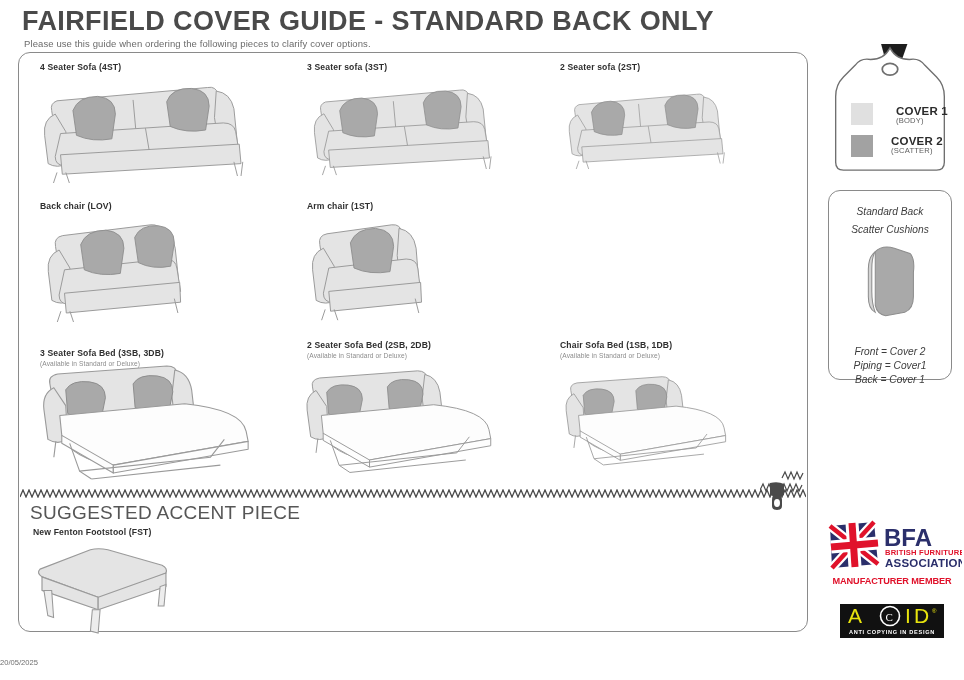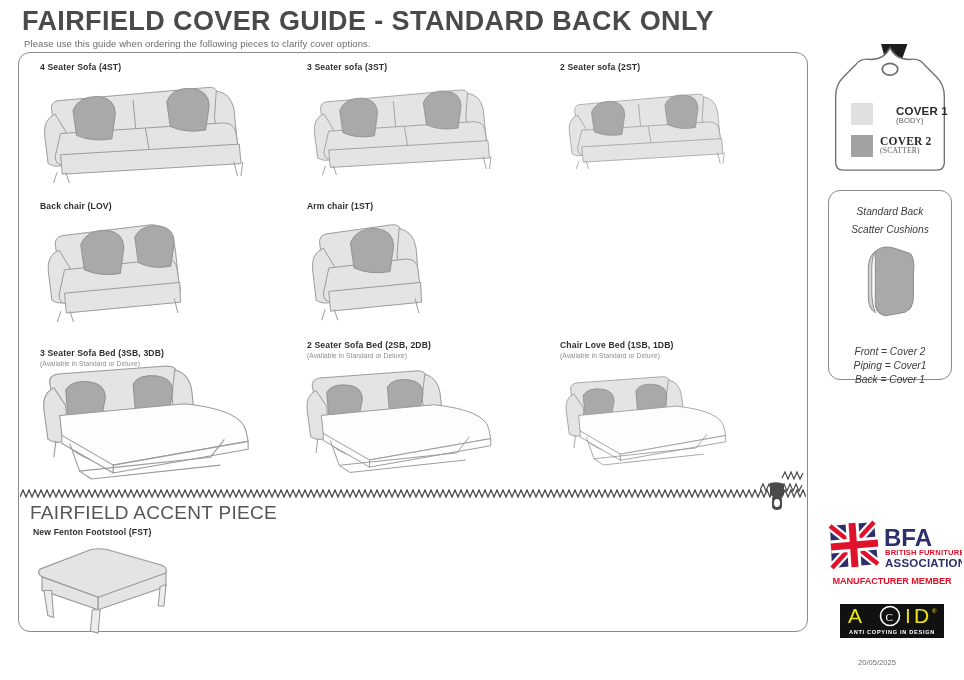--- a/index.html
+++ b/index.html
@@ -65,21 +65,21 @@
     position:absolute;left:0;top:56px;width:140px;text-align:center;
     font-size:9.2px;font-weight:bold;color:#e0122b;letter-spacing:-.1px;
   }
   
   #acid-logo{left:840px;top:604px;width:104px;height:36px;}
   #acid-sub{
     position:absolute;left:0;top:25px;width:104px;text-align:center;
     font-size:5.6px;font-weight:bold;color:#ffffff;letter-spacing:.7px;
   }
   #doc-date{
-    left:0;top:658px;width:964px;text-align:right;padding-right:68px;
+    left:0;top:658px;width:964px;padding-right:68px;
     box-sizing:border-box;font-size:7.6px;color:#6e6e6e;
   }
 </style>
 </head>
 <body>
 
 <div class="abs" id="page-title">FAIRFIELD COVER GUIDE - STANDARD BACK ONLY</div>
 <div class="abs" id="page-subtitle">Please use this guide when ordering the following pieces to clarify cover options.</div>
 
 <div class="abs" id="main-panel"></div>
@@ -239,21 +239,21 @@
 
 <div class="abs" style="left:307px;top:340px;">
   <div class="product-label">2 Seater Sofa Bed (2SB, 2DB)</div>
   <div class="product-sub">(Available in Standard or Deluxe)</div>
 </div>
 <svg class="abs" style="left:300px;top:364px;" width="205" height="118" viewBox="0 0 230 125">
     <use href="#sym-sofabed"></use>
   </svg>
 
 <div class="abs" style="left:560px;top:340px;">
-  <div class="product-label">Chair Love Bed (1SB, 1DB)</div>
+  <div class="product-label">Chair Sofa Bed (1SB, 1DB)</div>
   <div class="product-sub">(Available in Standard or Deluxe)</div>
 </div>
 <svg class="abs" style="left:560px;top:366px;" width="178" height="112" viewBox="0 0 230 125">
     <use href="#sym-sofabed"></use>
   </svg>
 
 <svg class="abs" id="perforation" viewBox="0 0 786 9" preserveAspectRatio="none">
   <path d="M0 8 L3 1 L6 8 L9 1 L12 8 L15 1 L18 8 L21 1 L24 8 L27 1 L30 8 L33 1 L36 8 L39 1 L42 8 L45 1
            L48 8 L51 1 L54 8 L57 1 L60 8 L63 1 L66 8 L69 1 L72 8 L75 1 L78 8 L81 1 L84 8 L87 1 L90 8 L93 1
            L96 8 L99 1 L102 8 L105 1 L108 8 L111 1 L114 8 L117 1 L120 8 L123 1 L126 8 L129 1 L132 8 L135 1
@@ -279,21 +279,21 @@
   <g fill="none" stroke="#4a4a4a" stroke-width="1.2">
     <path d="M0 20 L3 14 L6 21 L9 14 L12 21"></path>
     <path d="M22 8 L25 2 L28 9 L31 2 L34 9 L37 2 L40 9 L43 3"></path>
     <path d="M21 20 L24 14 L27 21 L30 14 L33 21 L36 14 L39 21 L42 15"></path>
   </g>
   <path d="M10 13 Q18 11 24 14 L24 25 Q17 28 10 25 Z" fill="#4a4a4a"></path>
   <path d="M16 24 Q22 24 22 30 L22 36 Q22 40 17 40 Q12 40 12 36 L12 30 Q12 24 16 24 Z" fill="#4a4a4a"></path>
   <ellipse cx="17" cy="33" rx="3" ry="4" fill="#ffffff"></ellipse>
 </svg>
 
-<div class="abs" id="accent-title">FAIRFIELD ACCENT PIECE</div>
+<div class="abs" id="accent-title">SUGGESTED ACCENT PIECE</div>
 <div class="abs" id="accent-label">
   <div class="product-label">New Fenton Footstool (FST)</div>
 </div>
 <svg class="abs" style="left:28px;top:542px;" width="150" height="92" viewBox="0 0 150 95">
     <use href="#sym-footstool"></use>
   </svg>
 
 <svg class="abs" id="cover-tag" viewBox="0 0 128 134">
   <g>
     <path d="M44 -40 L64 34 L78 34 L62 -40 Z" fill="#1d1d1d"></path>
@@ -304,21 +304,21 @@
   <ellipse cx="64" cy="26" rx="8" ry="6" fill="#ffffff" stroke="#6f6f6f" stroke-width="1.8"></ellipse>
 </svg>
 
 <div class="abs" style="left:851px;top:103px;display:flex;align-items:flex-end;gap:23px;">
   <div class="swatch" style="background:#e0e0e0;"></div>
   <div>
     <div class="cover-name">COVER 1</div>
     <div class="cover-sub">(BODY)</div>
   </div>
 </div>
-<div class="abs" style="left:851px;top:135px;display:flex;align-items:flex-start;gap:7px;font-family:Liberation Serif, serif;">
+<div class="abs" style="left:851px;top:135px;display:flex;align-items:flex-start;gap:18px;">
   <div class="swatch" style="background:#a2a2a2;"></div>
   <div>
     <div class="cover-name">COVER 2</div>
     <div class="cover-sub">(SCATTER)</div>
   </div>
 </div>
 
 <div class="abs" id="cushion-box">
   <div class="cushion-title">Standard Back</div>
   <div class="cushion-title" style="margin-top:4px;">Scatter Cushions</div>

